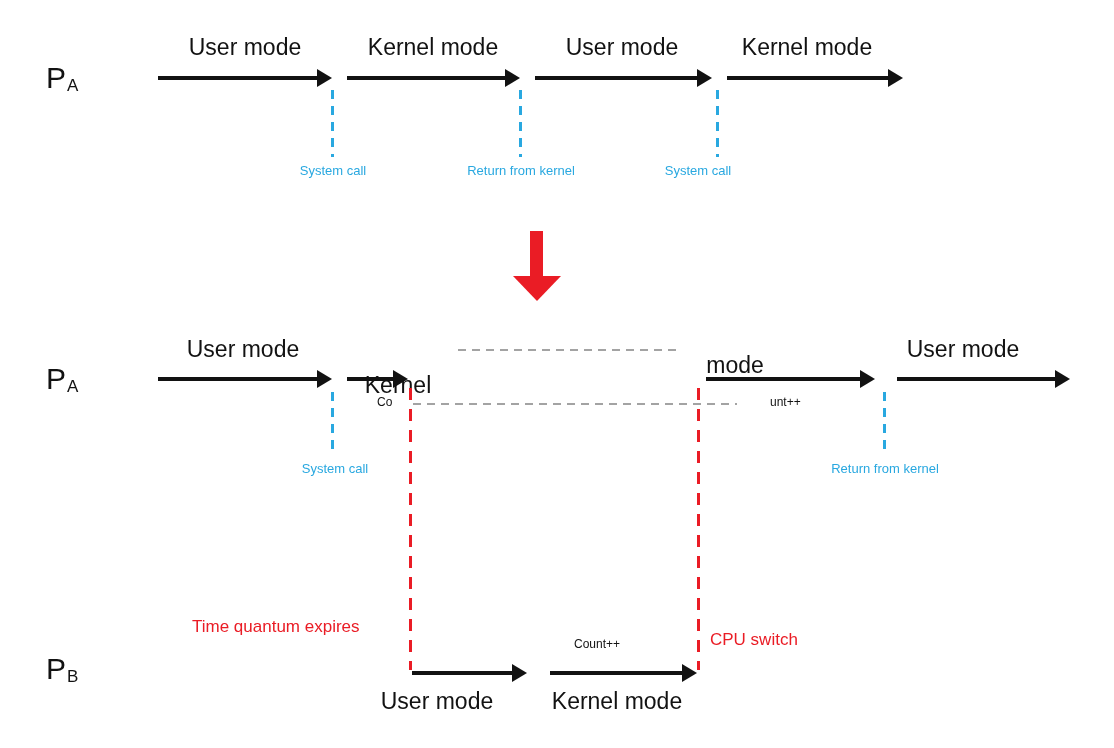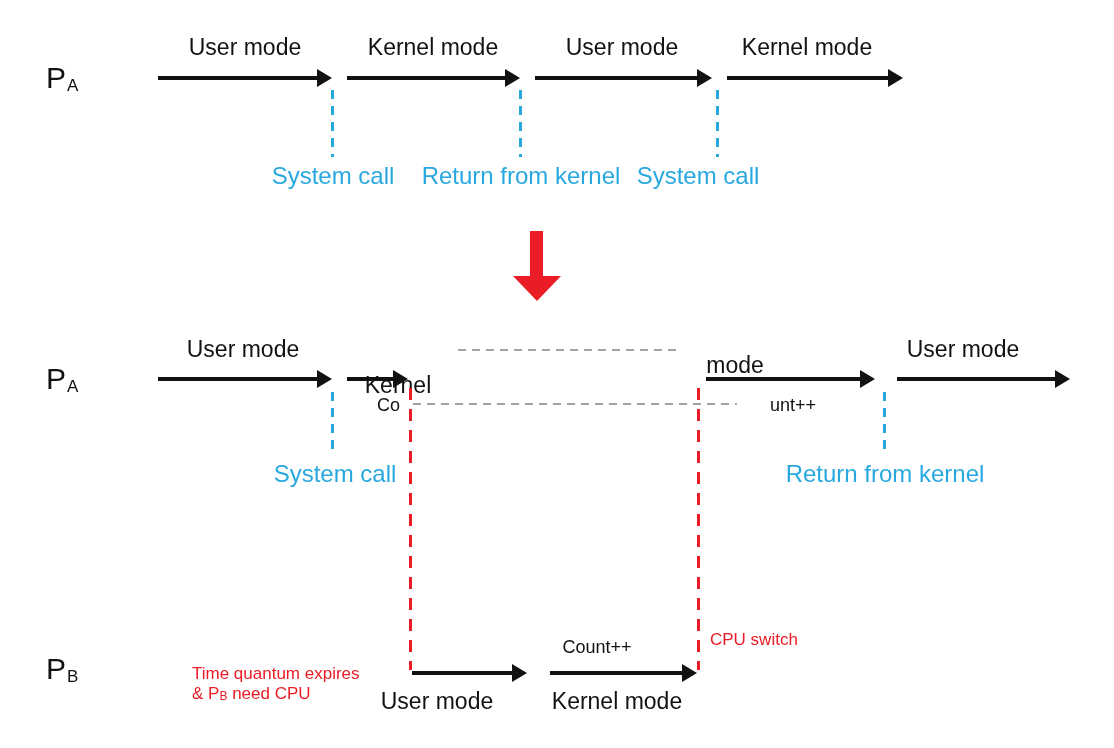--- a/index.html
+++ b/index.html
@@ -23,23 +23,23 @@
   .arrow .shaft{position:absolute;left:0;right:12px;top:7px;height:4px;background:var(--ink);}
   .arrow .head{position:absolute;right:0;top:0;width:0;height:0;
     border-left:15px solid var(--ink);border-top:9px solid transparent;border-bottom:9px solid transparent;}
   
   .vdash{position:absolute;width:3px;}
   .vdash.blue{background:repeating-linear-gradient(to bottom,var(--accent_blue) 0 9px,transparent 9px 16px);}
   .vdash.red{background:repeating-linear-gradient(to bottom,var(--accent_red) 0 12px,transparent 12px 21px);}
   
   .hdash{position:absolute;height:2px;background:repeating-linear-gradient(to right,var(--gray_dash) 0 8px,transparent 8px 14px);}
   
-  .event-label{position:absolute;transform:translateX(-50%);font-size:24px;line-height:1;color:var(--accent_blue);white-space:nowrap;}
+  .event-label{position:absolute;transform:translateX(-50%);font-size:13px;line-height:1;color:var(--accent_blue);white-space:nowrap;}
   
-  .small-label{position:absolute;font-size:18px;line-height:1;color:var(--ink);white-space:nowrap;}
+  .small-label{position:absolute;font-size:12px;line-height:1;color:var(--ink);white-space:nowrap;}
   .centered{transform:translateX(-50%);}
   
   .red-note{position:absolute;font-size:17px;line-height:20px;color:var(--accent_red);white-space:nowrap;}
   .red-note .sub-sm{font-size:12px;position:relative;top:1px;}
   
   .red-shaft{position:absolute;left:530px;top:231px;width:13px;height:46px;background:var(--accent_red);}
   .red-head{position:absolute;left:513px;top:276px;width:0;height:0;
     border-left:24px solid transparent;border-right:24px solid transparent;border-top:25px solid var(--accent_red);}
 </style>
 </head>
@@ -116,23 +116,22 @@
   <div class="event-label" style="left:335px;top:462px;">System call</div>
   <div class="event-label" style="left:885px;top:462px;">Return from kernel</div>
 
   <div class="vdash red" style="left:409px;top:388px;height:282px;"></div>
   <div class="vdash red" style="left:697px;top:388px;height:282px;"></div>
 
   <div class="small-label" style="left:377px;top:396px;">Co</div>
   <div class="hdash" style="left:413px;top:403px;width:324px;"></div>
   <div class="small-label" style="left:770px;top:396px;">unt++</div>
 
-  <div class="red-note" style="left:192px;top:617px;margin-top:47px;">
+  <div class="red-note" style="left:192px;top:617px;">
     <div>Time quantum expires</div>
-    <div><span>&amp; P</span><span class="sub-sm">B</span><span> need CPU</span></div>
   </div>
   <div class="red-note" style="left:710px;top:630px;">CPU switch</div>
 
   <div class="proc-label" style="left:46px;top:654px;"><span>P</span><span class="sub">B</span></div>
 
   <div class="small-label centered" style="left:597px;top:638px;">Count++</div>
 
   <div class="arrow" style="left:412px;top:664px;width:115px;">
       <span class="shaft"></span>
       <span class="head"></span>

